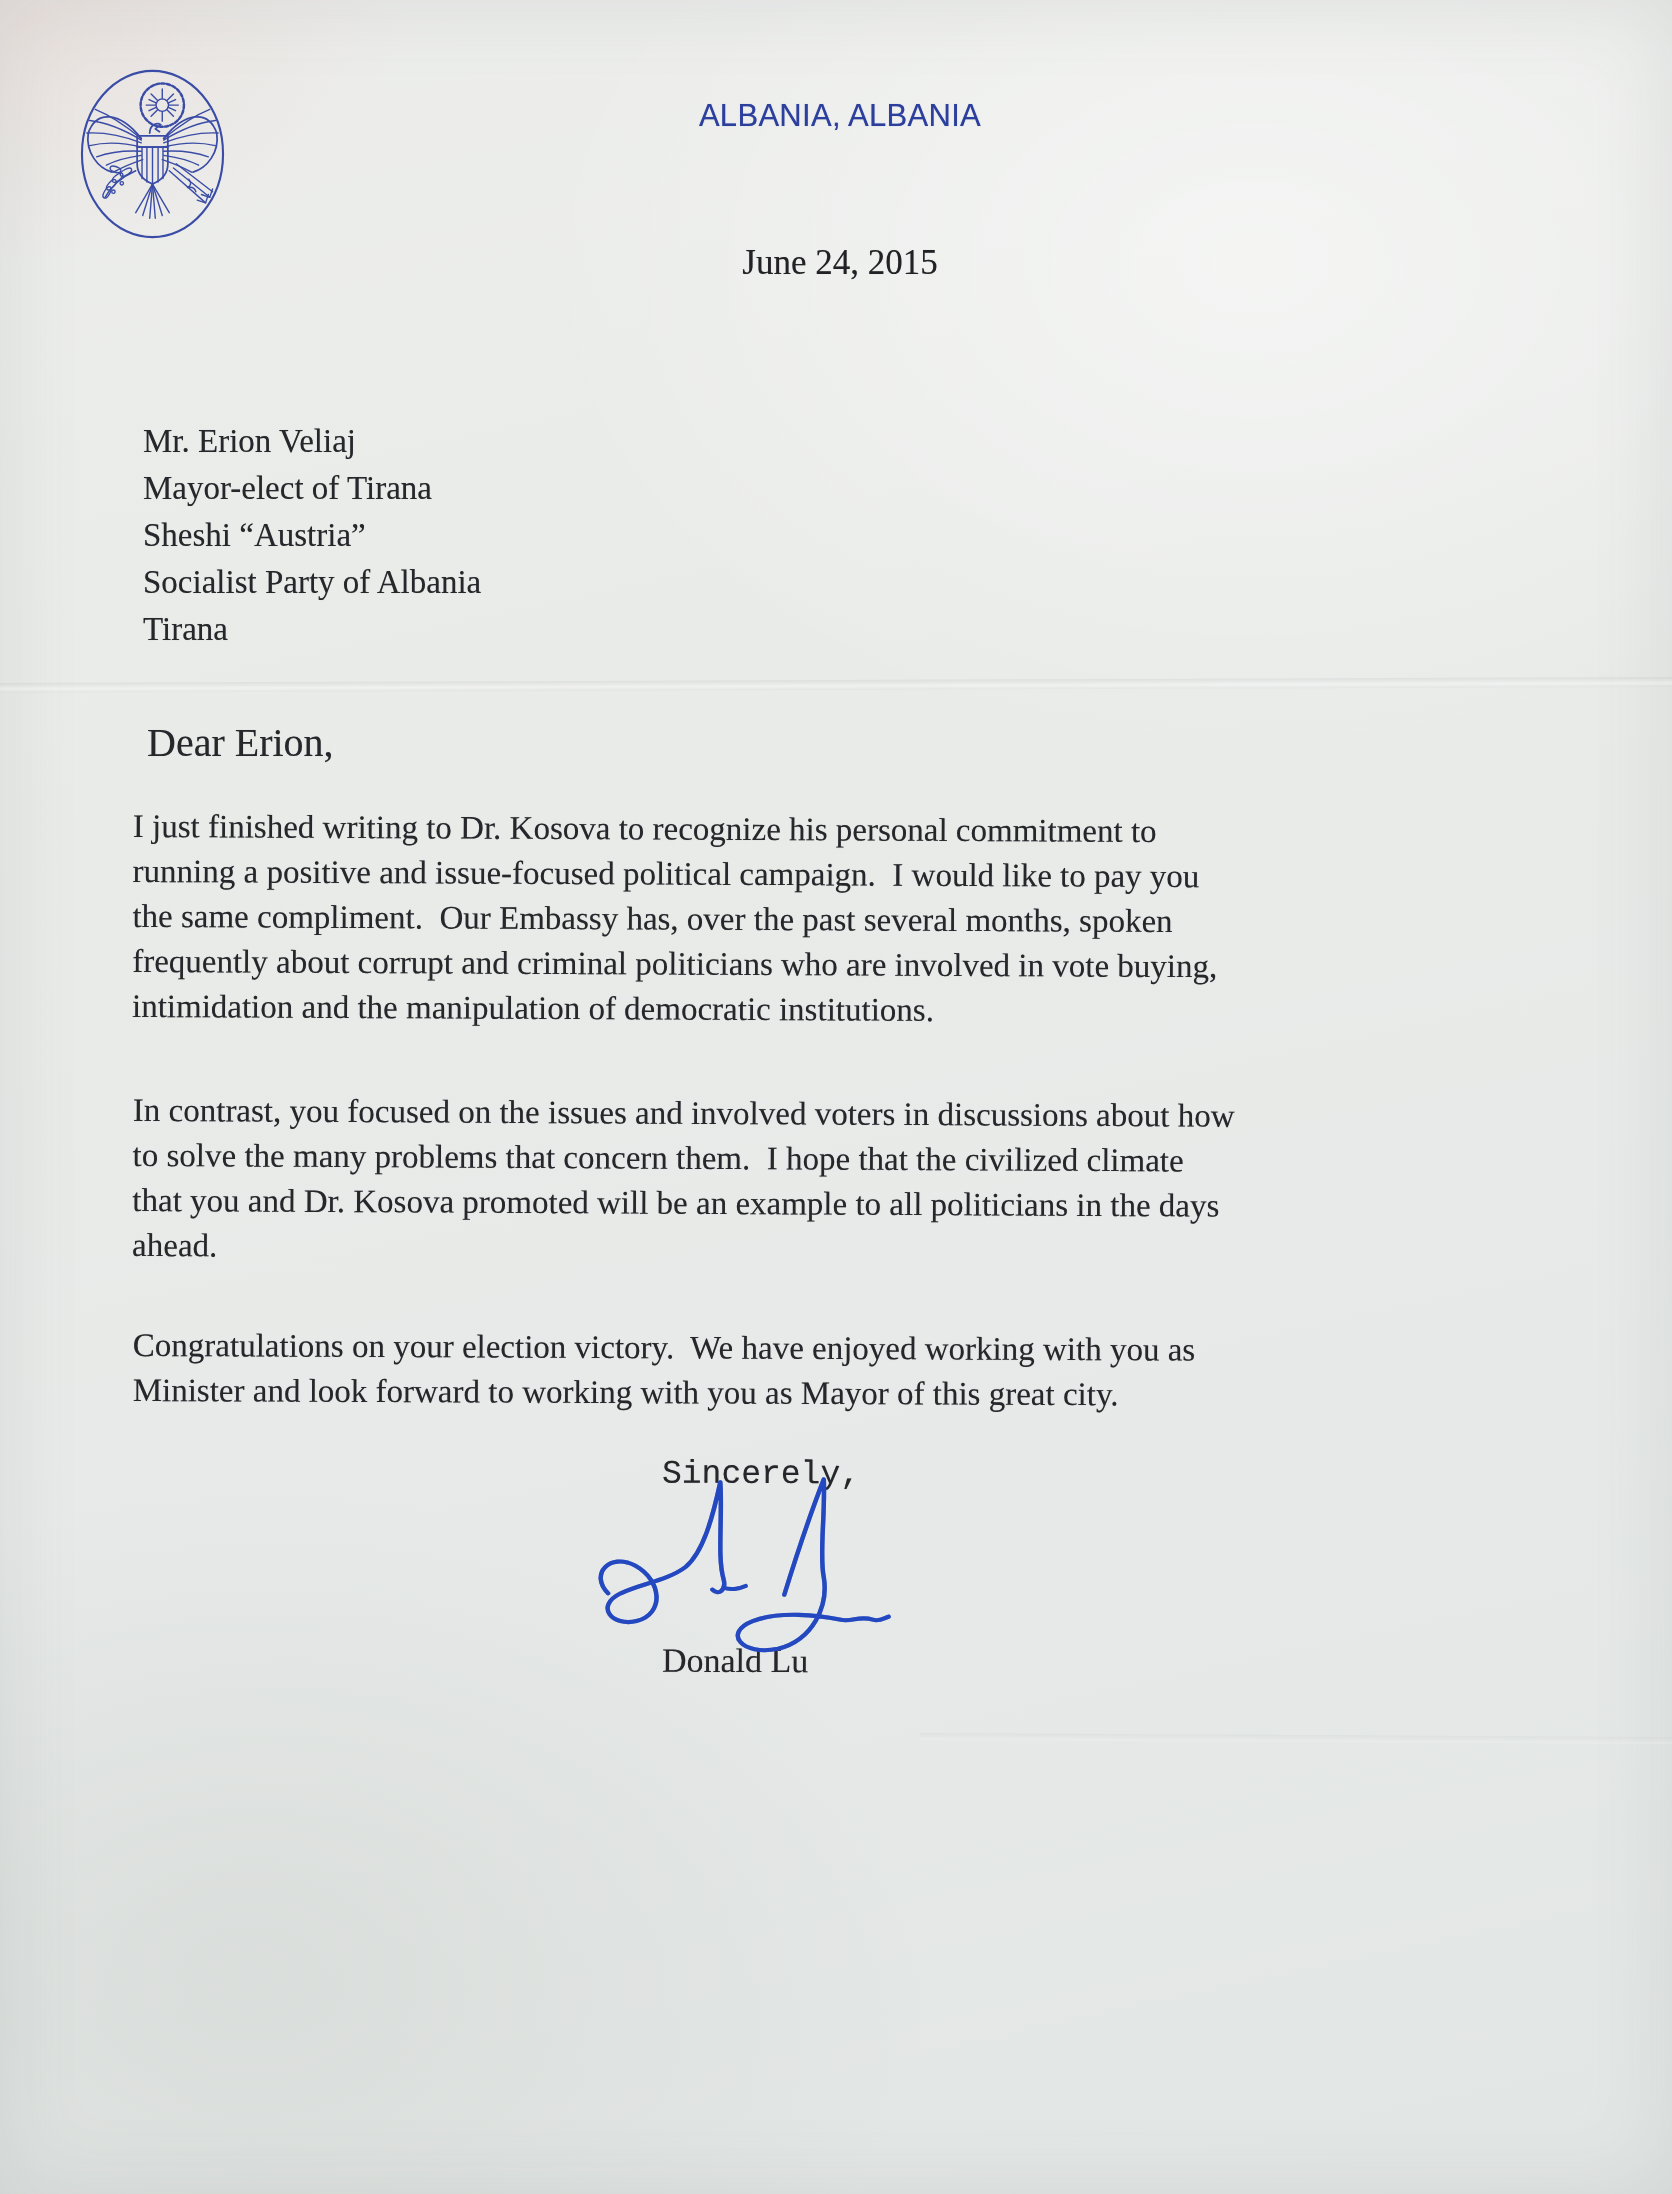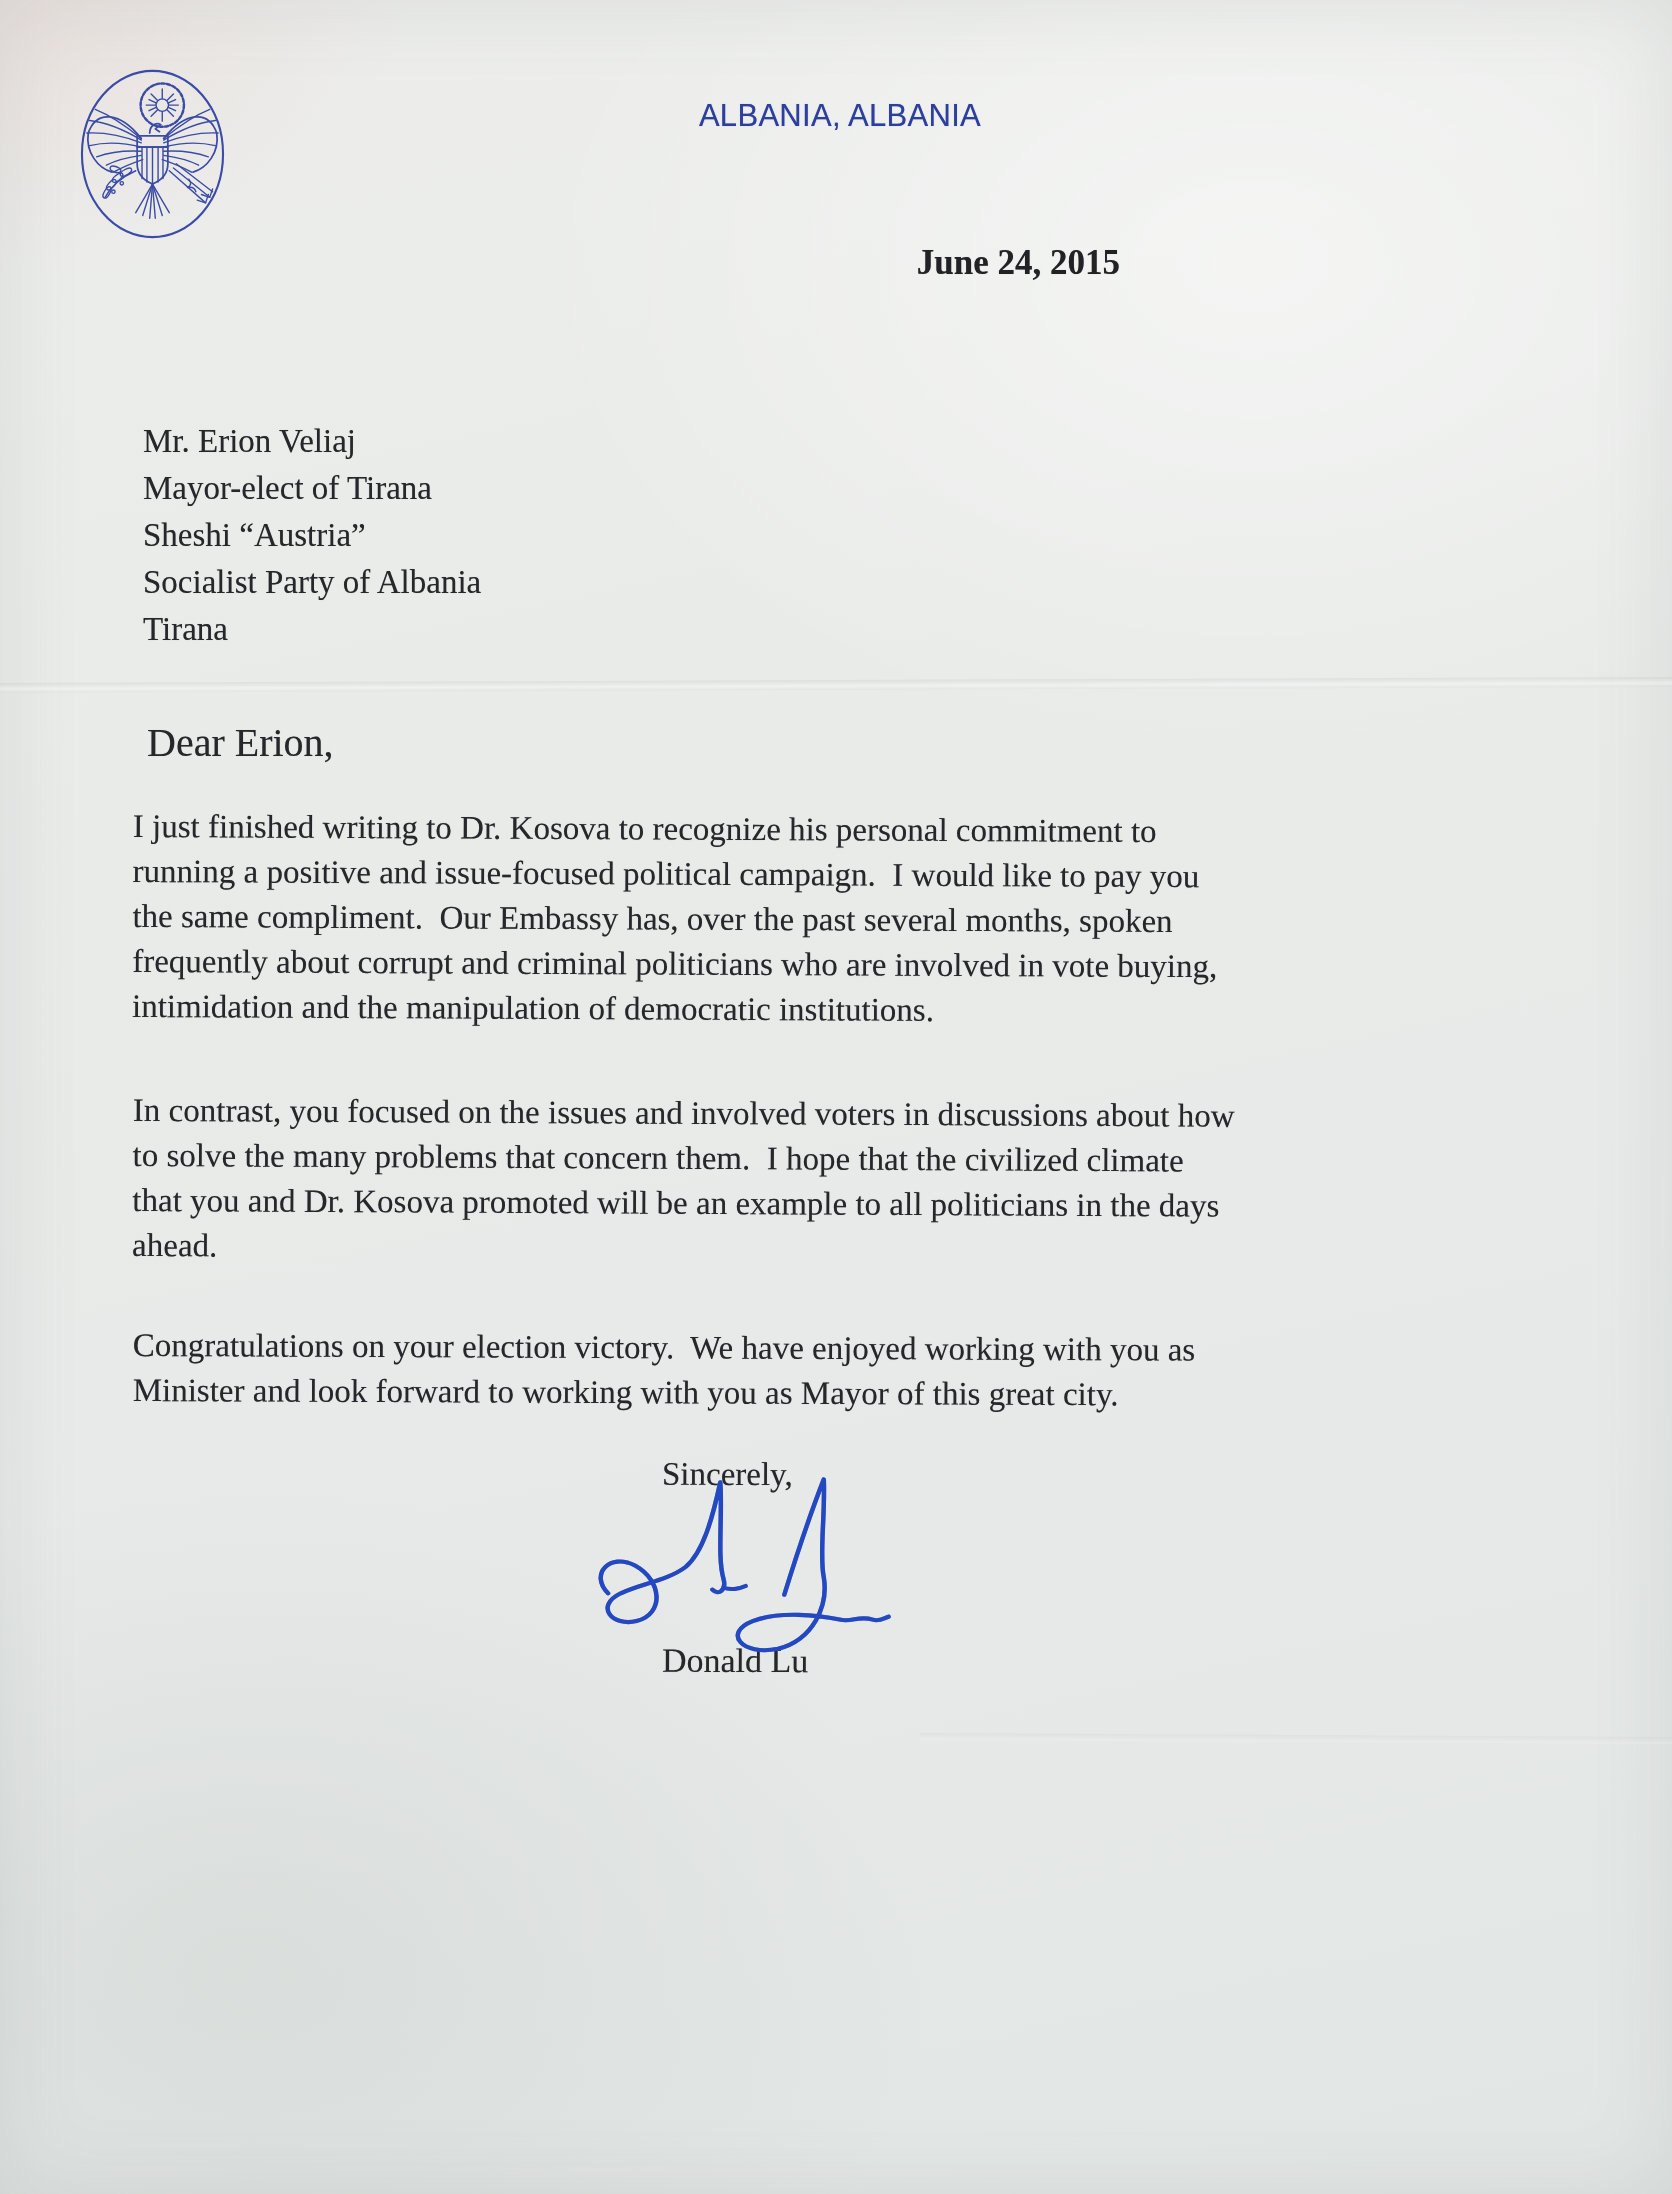--- a/index.html
+++ b/index.html
@@ -24,32 +24,32 @@
   }
   .seal{position:absolute;left:77px;top:66px;width:151px;height:176px;}
   .seal svg{width:100%;height:100%;}
   .letterhead{
     position:absolute;left:560px;top:97px;width:560px;text-align:center;
     font-family:"Liberation Sans", sans-serif;
     color:#2c3f9d;font-size:31px;line-height:37px;letter-spacing:0.3px;
     text-shadow:0 0 0.8px rgba(44,63,157,0.55);
   }
   .dateline{
-    position:absolute;left:560px;top:243px;width:560px;text-align:right;
-    font-size:35px;color:#222226;text-shadow:0 0 0.7px rgba(30,30,35,0.4);font-weight:bold;
+    position:absolute;left:560px;top:243px;width:560px;text-align:center;
+    font-size:35px;color:#222226;text-shadow:0 0 0.7px rgba(30,30,35,0.4);
   }
   .textblock{color:#26262b;text-shadow:0 0 0.7px rgba(35,35,40,0.38);}
   .recipient{position:absolute;left:143px;top:418px;font-size:33px;line-height:47px;}
   .salutation{position:absolute;left:147px;top:719px;font-size:40px;}
   .para{position:absolute;left:133px;width:1420px;font-size:33px;line-height:45px;transform-origin:left top;}
   .para .bline{white-space:pre;}
   .p1{top:804px;transform:rotate(0.28deg);}
   .p2{top:1088px;transform:rotate(0.30deg);}
   .p3{top:1323px;transform:rotate(0.25deg);}
-  .valediction{position:absolute;left:662px;top:1456px;font-size:33px;transform:rotate(0.2deg);}
+  .valediction{position:absolute;left:662px;top:1456px;font-size:33px;transform:rotate(0.2deg);font-family:Liberation Mono, monospace;}
   .signer{position:absolute;left:662px;top:1642px;font-size:34px;transform:rotate(0.2deg);font-family:Liberation Serif, serif;}
   .signature{position:absolute;left:586px;top:1472px;width:316px;height:190px;z-index:5;}
   .signature svg{width:100%;height:100%;}
   .sigpath{fill:none;stroke:#2448c0;stroke-width:5.6;stroke-linecap:round;stroke-linejoin:round;
            filter:drop-shadow(0 0 0.6px rgba(36,72,192,0.5));}
   .sealink{fill:none;stroke:#3a4ca6;stroke-linecap:round;stroke-linejoin:round;}
 </style>
 </head>
 <body>
 

